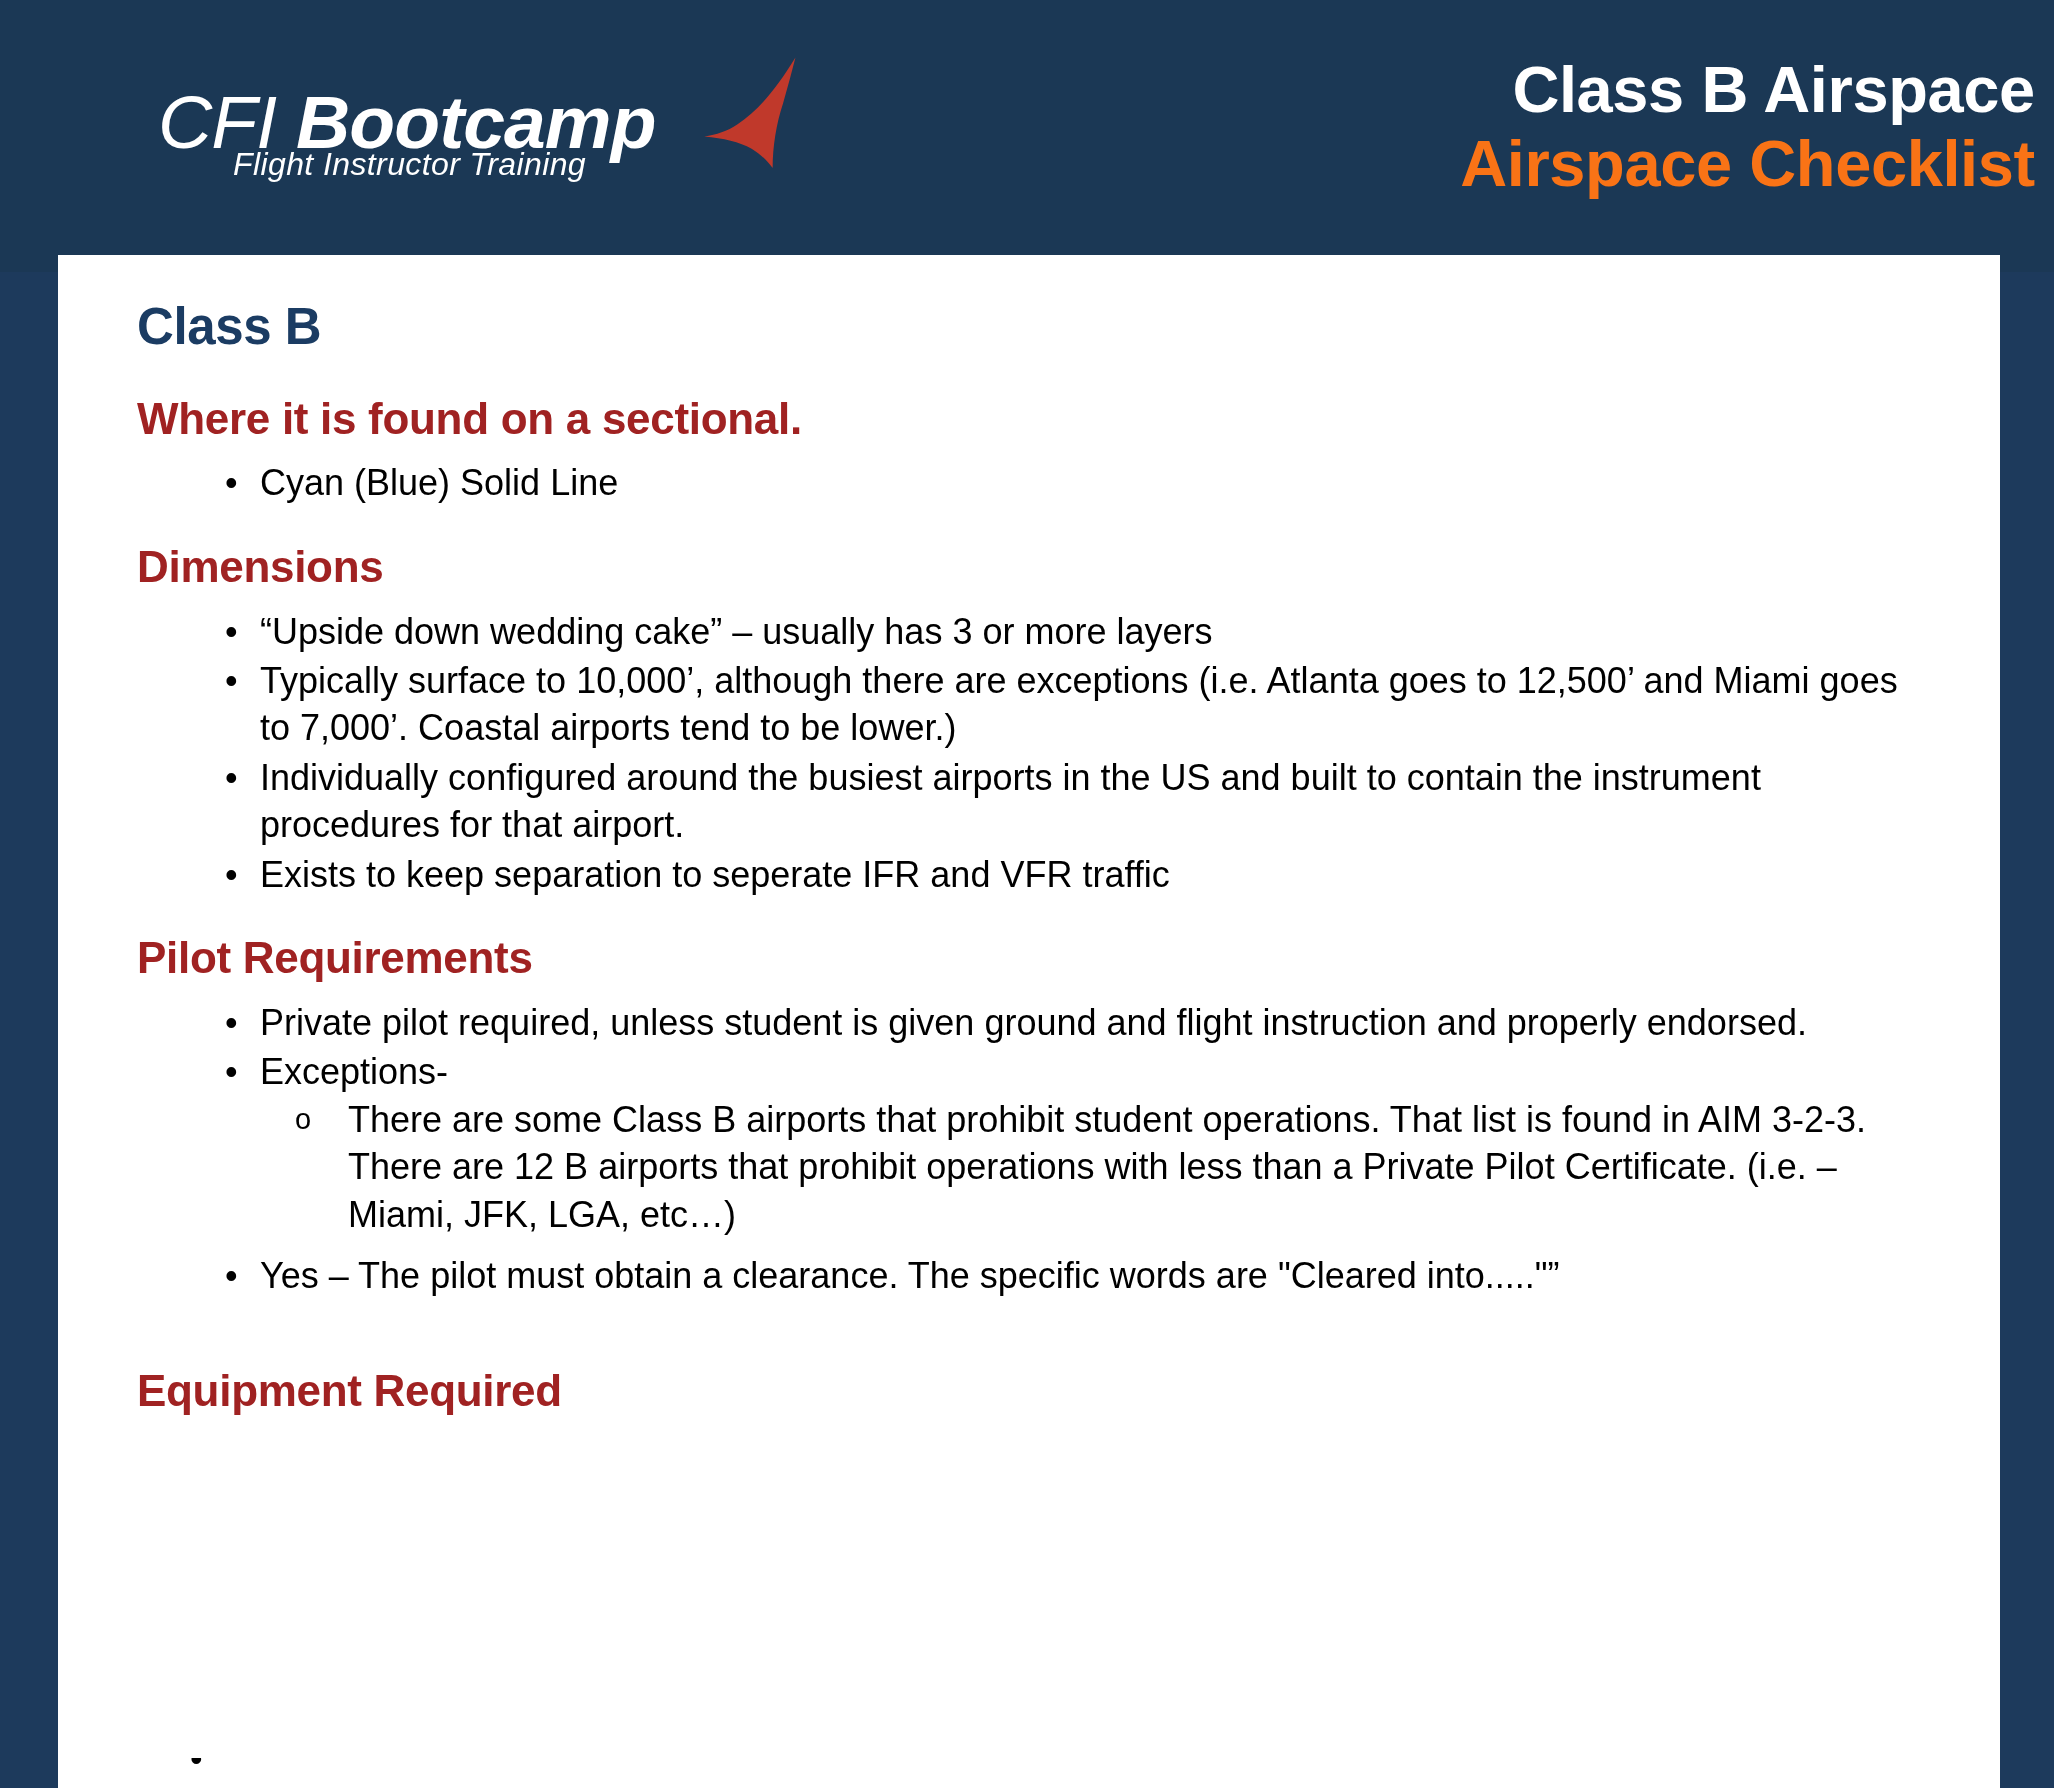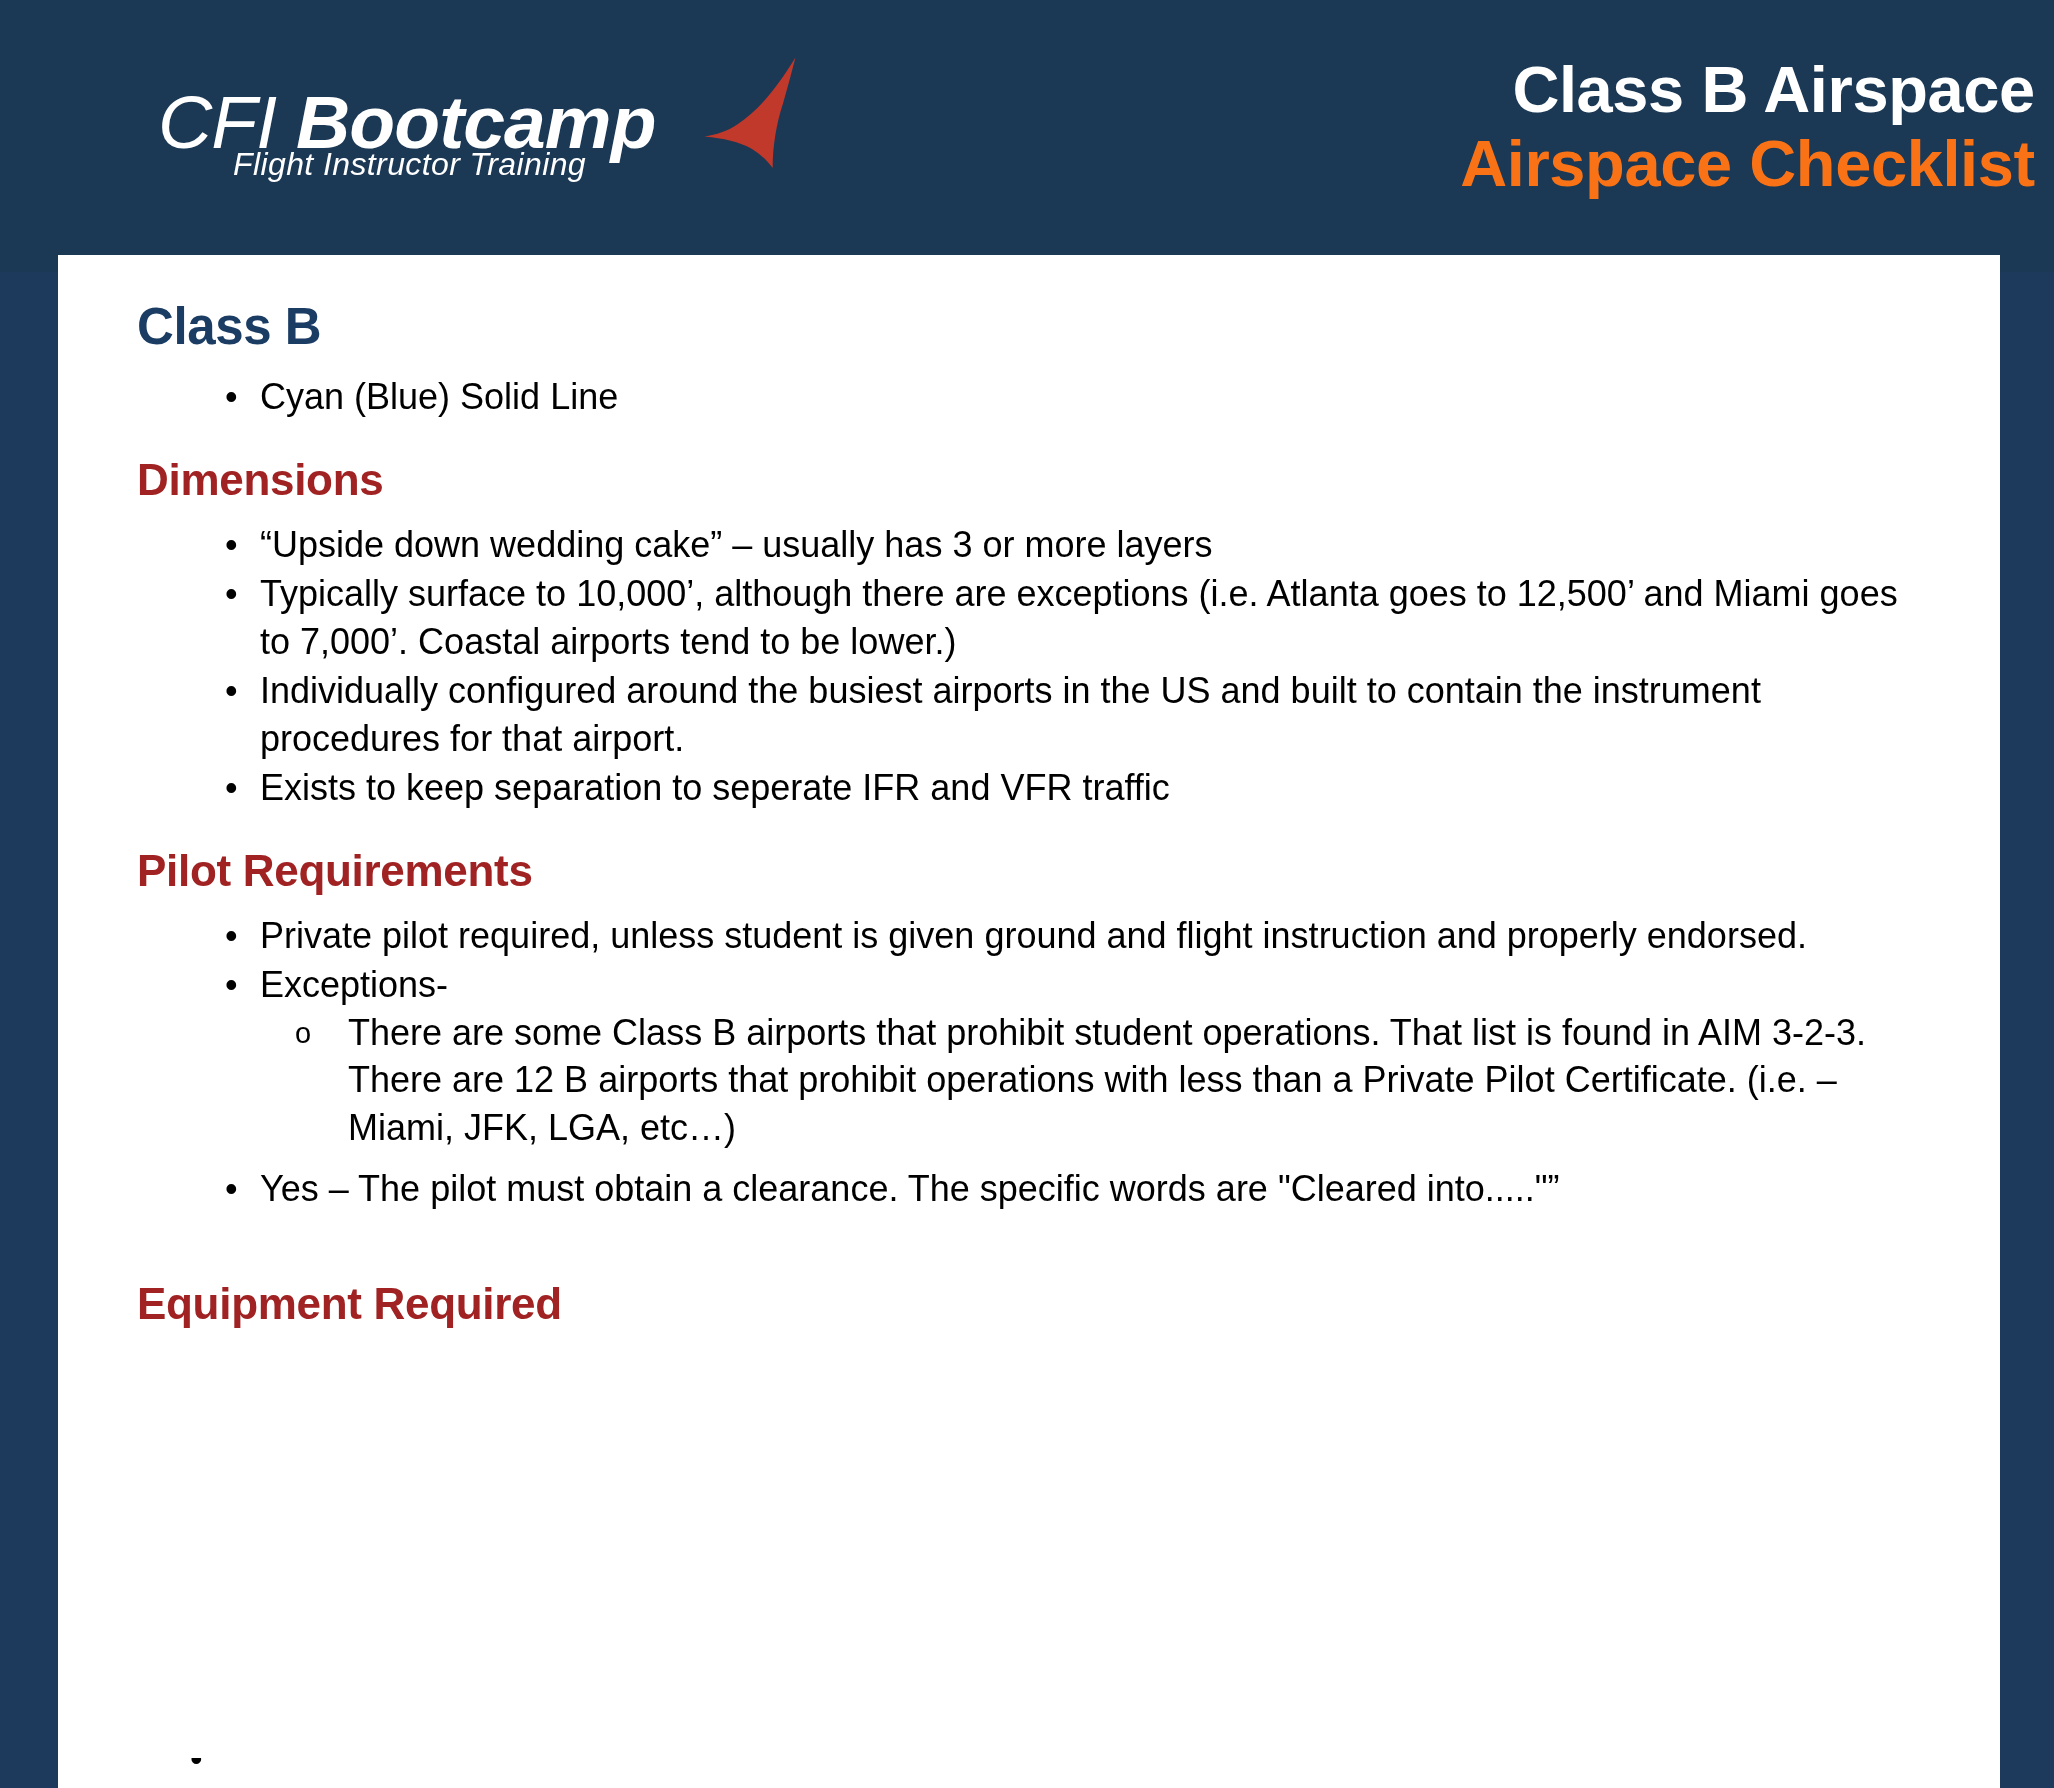--- a/index.html
+++ b/index.html
@@ -227,20 +227,21 @@
       <div id="header-title">Class B Airspace</div>
       <div id="header-subtitle">Airspace Checklist</div>
     </div>
   </div>
 
   <div id="sheet">
     <div id="content">
 
       <h1 class="doc-title">Class B</h1>
 
+      <h2 class="section-head">Where it is found on a sectional.</h2>
       <ul class="bullets">
         <li>
           <span class="disc">•</span>
           <span class="bullet-text">Cyan (Blue) Solid Line</span>
         </li>
       </ul>
 
       <h2 class="section-head">Dimensions</h2>
       <ul class="bullets">
         <li>

